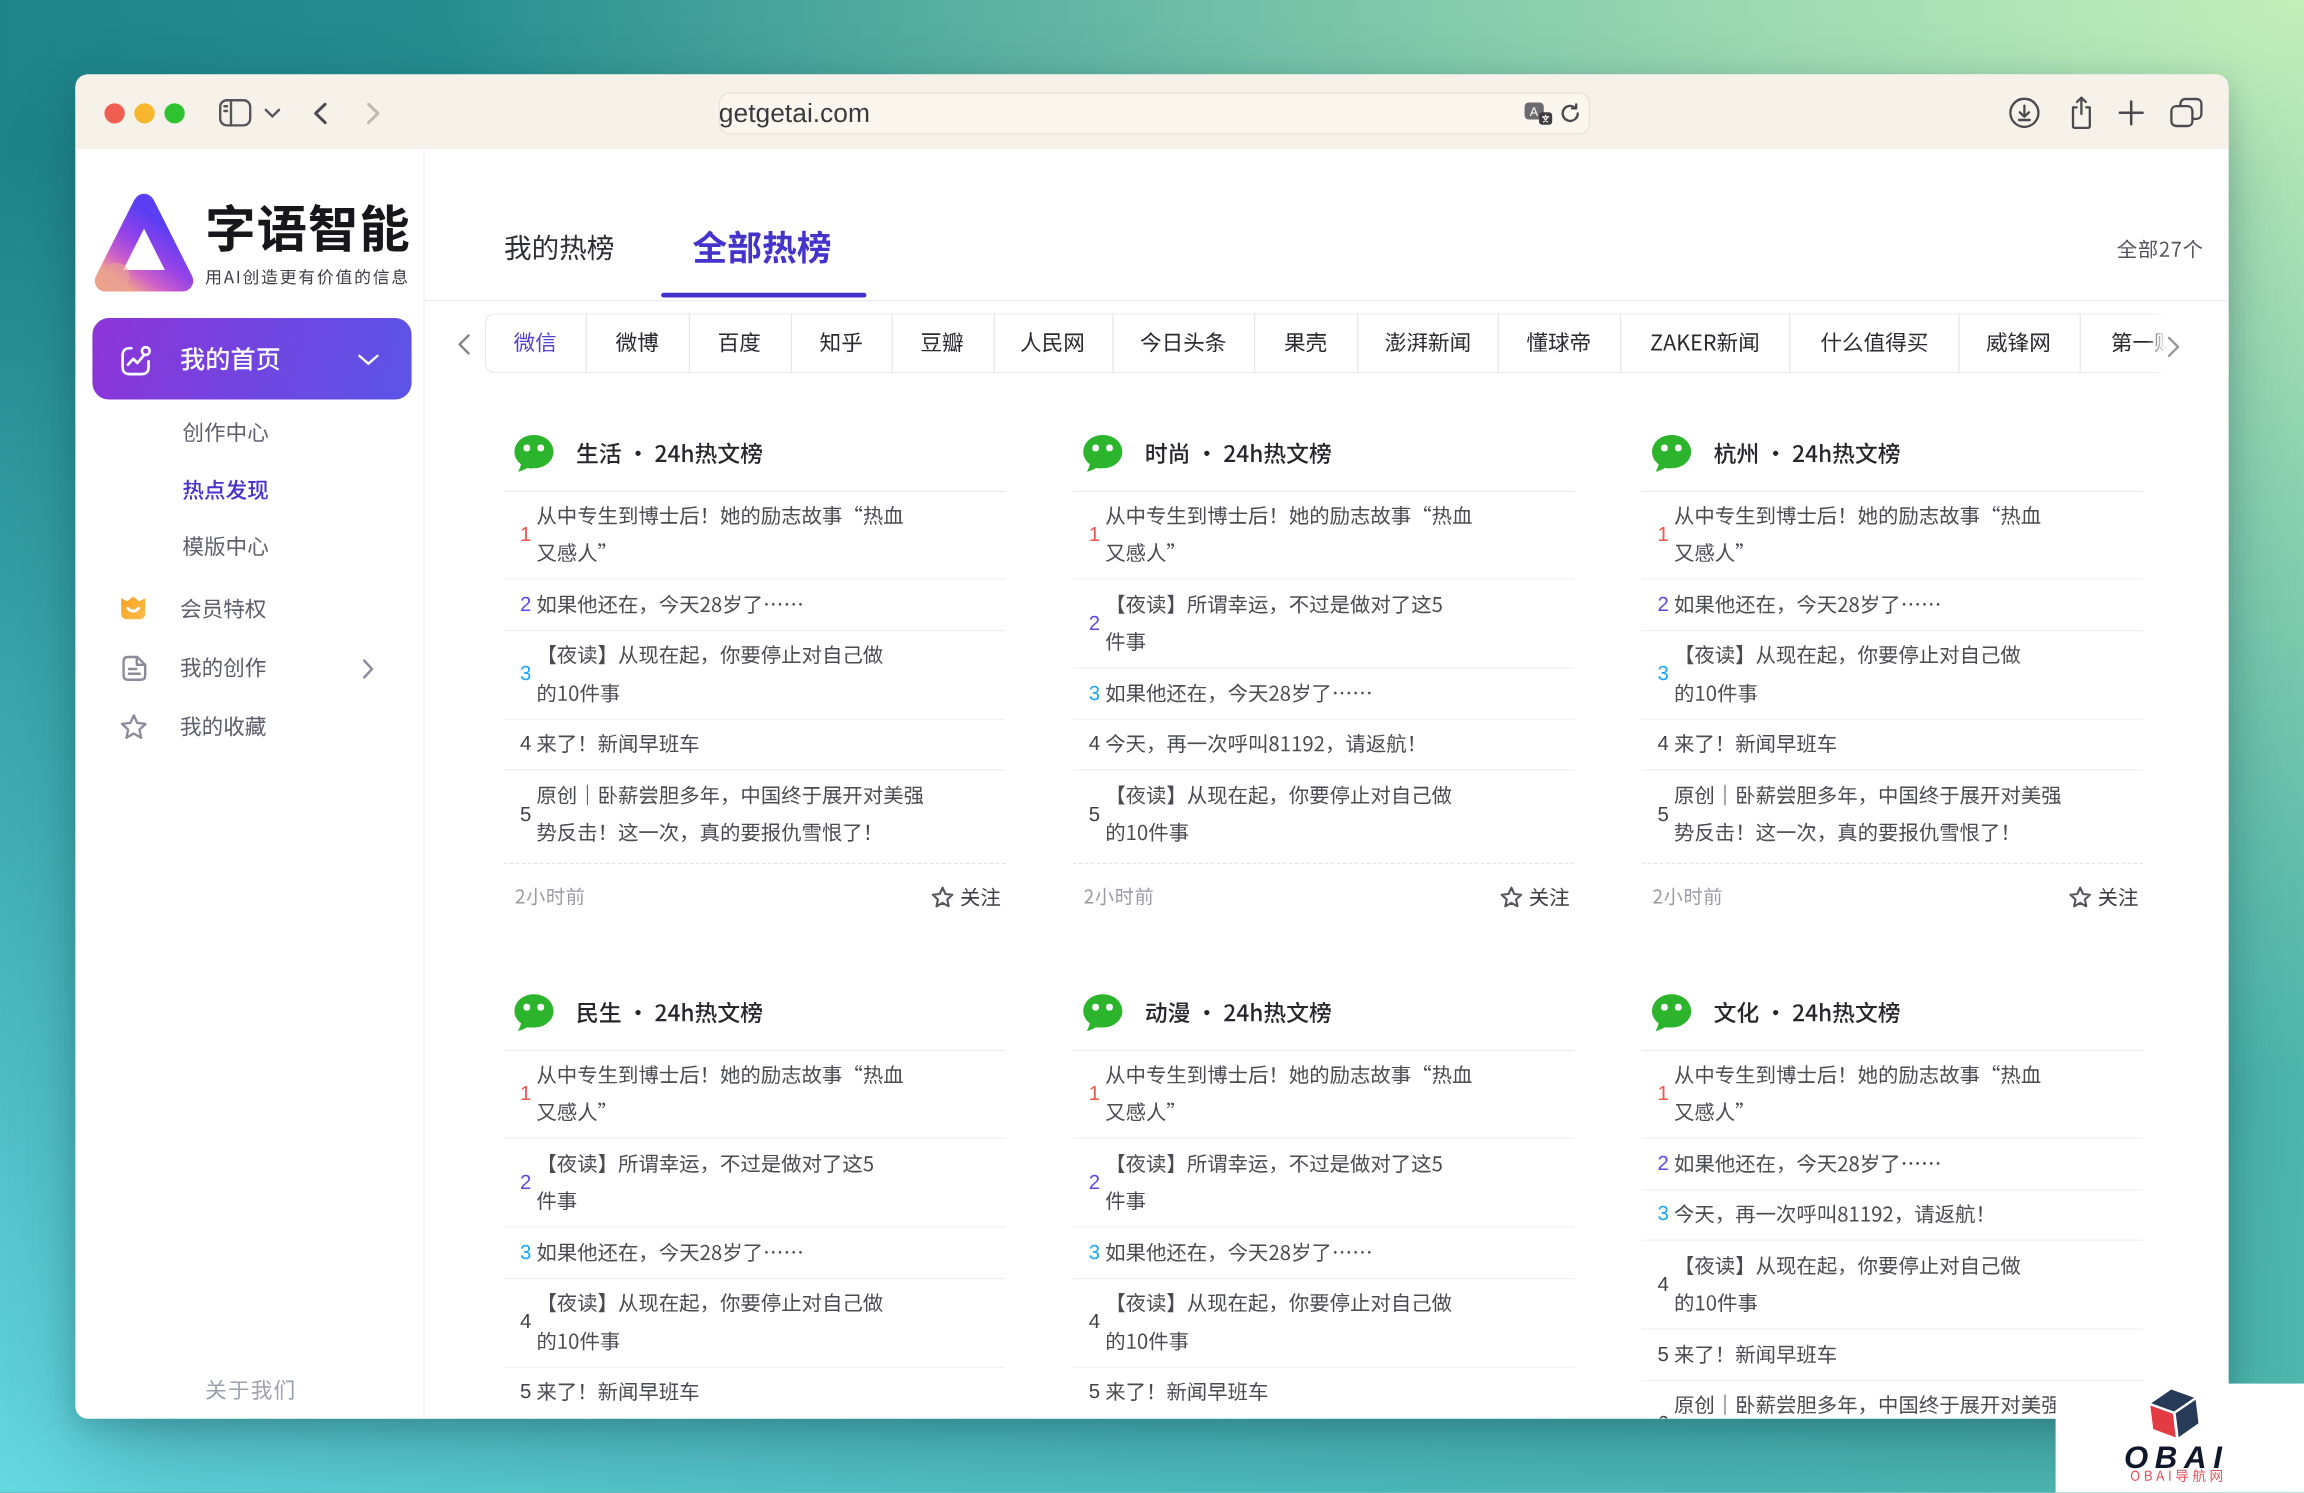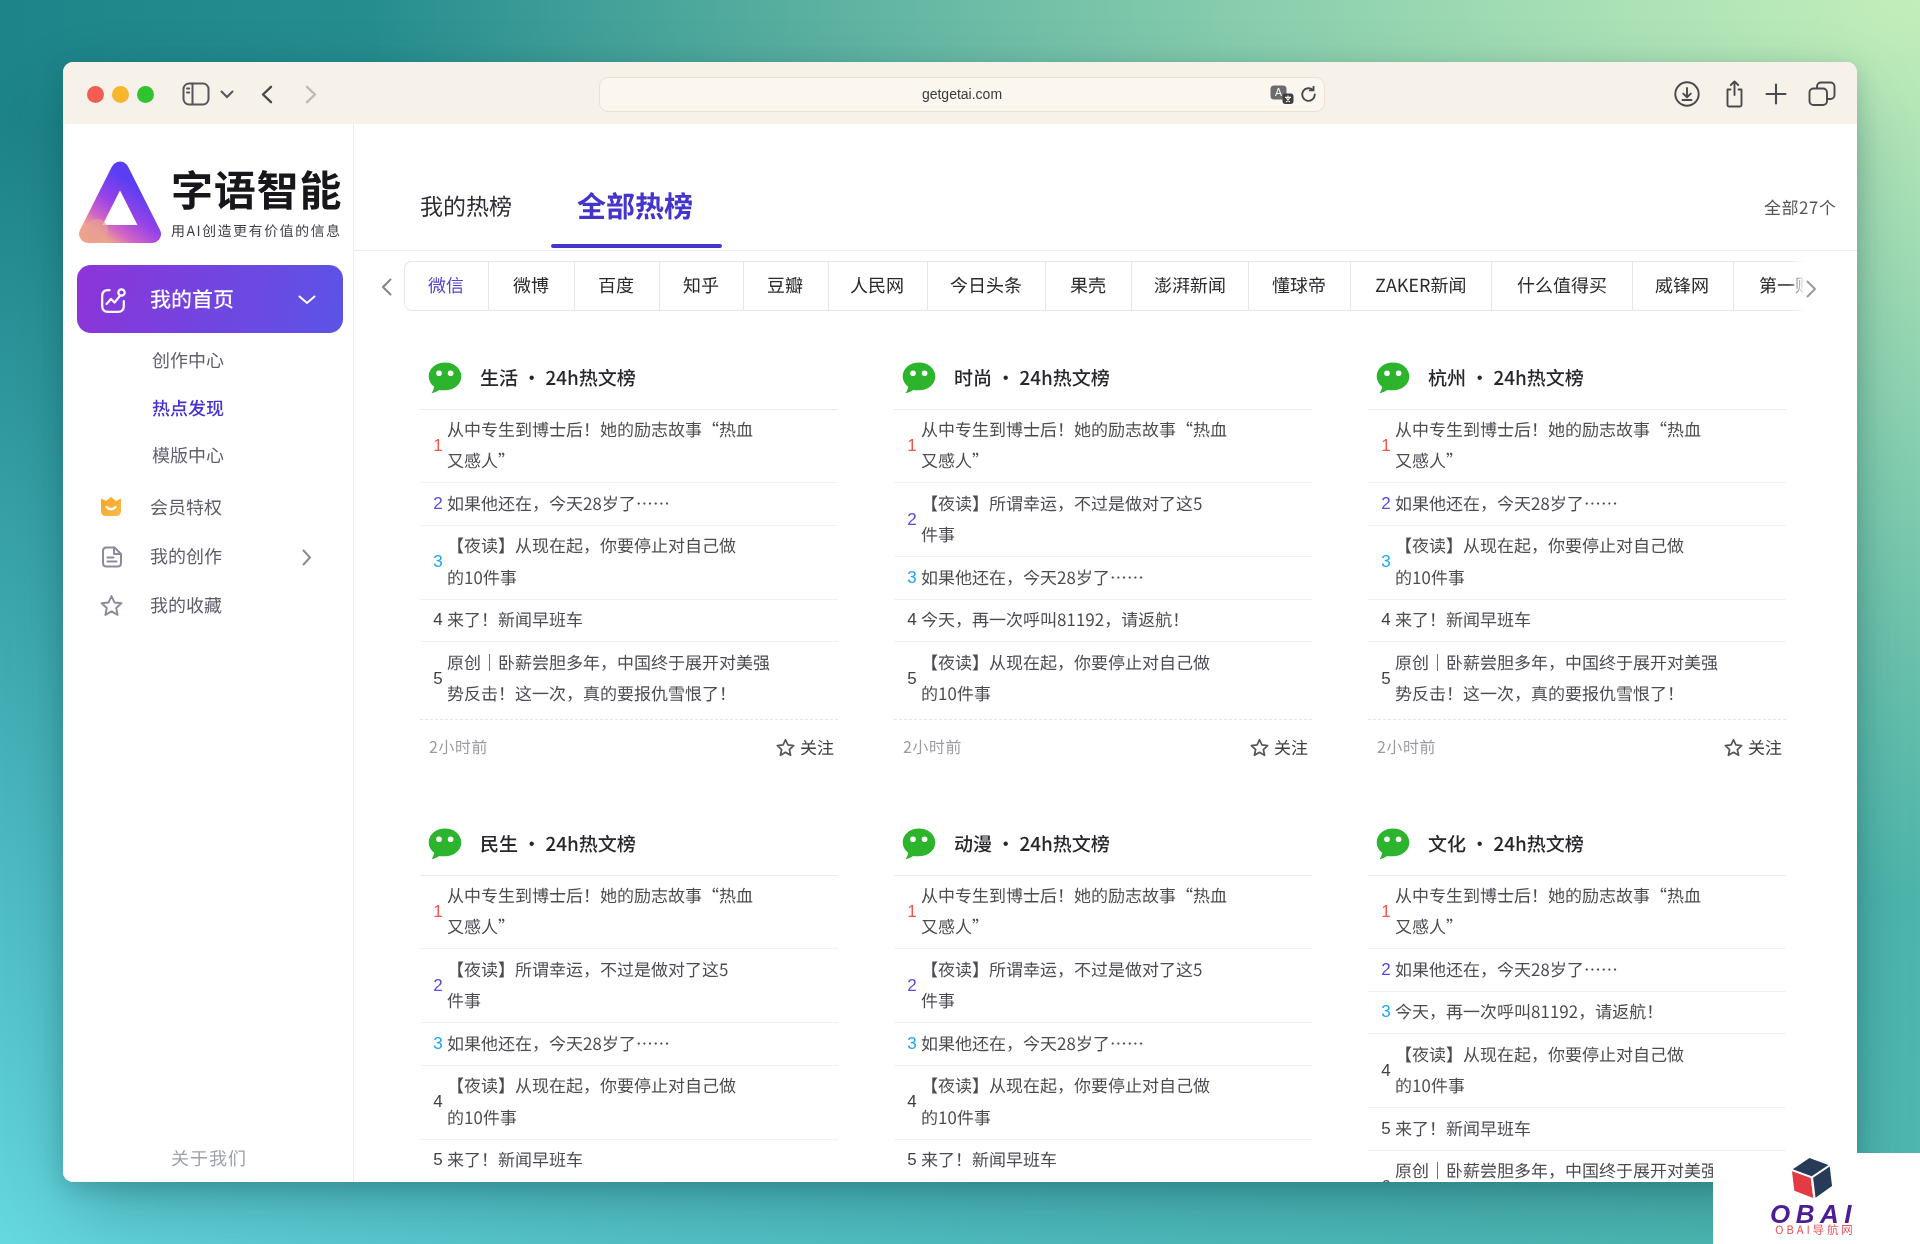--- a/index.html
+++ b/index.html
@@ -465,21 +465,21 @@
 <svg style="position:absolute;left:220px;top:90px" width="14" height="9" viewBox="0 0 14 9" fill="none" stroke="#55555a" stroke-width="2" stroke-linecap="round">
       <path d="M1.5 1.5 L7 7 L12.5 1.5"></path>
     </svg>
 <svg style="position:absolute;left:261px;top:85px" width="12" height="19" viewBox="0 0 12 19" fill="none" stroke="#4a4a4e" stroke-width="2.4" stroke-linecap="round" stroke-linejoin="round">
       <path d="M10 1.8 L2 9.5 L10 17.2"></path>
     </svg>
 <svg style="position:absolute;left:305px;top:85px" width="12" height="19" viewBox="0 0 12 19" fill="none" stroke="#c0baae" stroke-width="2.4" stroke-linecap="round" stroke-linejoin="round">
       <path d="M2 1.8 L10 9.5 L2 17.2"></path>
     </svg>
 <div style="position:absolute;left:599px;top:77px;width:726px;height:35px;border-radius:9px;background:#fbf6ee;border:1px solid #e9e1d2;box-sizing:border-box"></div>
-<div style="position:absolute;left:599px;top:77px;width:726px;height:35px;line-height:35px;text-align:center;font-size:14px;color:#3a3a3e;font-family:'Liberation Sans',sans-serif">getgetai.com</div>
+<div style="position:absolute;left:599px;top:77px;width:726px;height:35px;line-height:35px;text-align:left;font-size:22px;color:#3a3a3e;font-family:'Liberation Sans',sans-serif">getgetai.com</div>
 <svg style="position:absolute;left:1270px;top:85px" width="24" height="20" viewBox="0 0 24 20">
 <rect x="0.5" y="0.5" width="16" height="14" rx="3.5" fill="#6c6c70"></rect>
 <text x="8.4" y="11.3" font-family="Liberation Sans" font-size="10.5" fill="#fbf6ee" text-anchor="middle">A</text>
 <rect x="12.5" y="8.5" width="11" height="10.5" rx="3" fill="#3e3e42"></rect>
 <path d="M15 12.4 h6 M18 10.6 v1.2 M16.2 12.5 q1.8 3.4 3.8 4.4 M19.8 12.5 q-1.8 3.4-3.8 4.4" stroke="#fbf6ee" stroke-width="1.1" fill="none"></path>
 </svg>
 <svg style="position:absolute;left:1300px;top:86px" width="17" height="17" viewBox="0 0 17 17" fill="none" stroke="#4a4a4e" stroke-width="1.9" stroke-linecap="round">
 <path d="M14.8 8.5 a6.3 6.3 0 1 1 -1.8-4.4"></path>
       <path d="M13.5 0.8 v3.6 h-3.6" stroke-linejoin="round"></path>
 </svg>
@@ -497,21 +497,21 @@
 <svg style="position:absolute;left:1808px;top:81px" width="28" height="26" viewBox="0 0 28 26" fill="none" stroke="#4a4a4e" stroke-width="1.9" stroke-linejoin="round">
 <rect x="9" y="1.5" width="17.5" height="16.5" rx="4"></rect>
 <rect x="1.5" y="7.5" width="17.5" height="16.5" rx="4" fill="#f7f2e9"></rect>
 </svg>
 <div style="position:absolute;left:1713px;top:1153px;width:207px;height:91px;background:#fff"></div>
 <svg style="position:absolute;left:1790px;top:1157px;transform:rotate(-7deg)" width="44" height="43" viewBox="0 0 44 43">
       <polygon points="22,0.8 40,10 22,19.2 4,10" fill="#273a57"></polygon>
       <polygon points="3,11.8 20.8,20.9 20.8,41 3,31.5" fill="#e23b43"></polygon>
       <polygon points="41,11.8 23.2,20.9 23.2,41 41,31.5" fill="#273a57"></polygon>
     </svg>
-<div style="position:absolute;left:1770px;top:1199px;width:120px;height:26px;font-family:'Liberation Sans',sans-serif;font-style:italic;font-weight:bold;font-size:26px;letter-spacing:5.5px;color:#4c1d95">OBAI</div>
+<div style="position:absolute;left:1770px;top:1199px;width:120px;height:26px;font-family:'Liberation Sans',sans-serif;font-style:italic;font-weight:bold;font-size:26px;letter-spacing:5.5px;color:#0f172a">OBAI</div>
 <svg class="t" style="left:1775.1px;top:1234px">
       <use href="#s46" fill="#e85056"></use>
     </svg>
 <svg width="0" height="0" style="position:absolute">
       <defs>
 <path id="g0" d="M18.3 -15.4V-13.1H2.6V-8.4H18.3V-2.1C18.3 -1.5 18 -1.3 17.2 -1.3C16.3 -1.3 13.1 -1.3 10.6 -1.4C11.4 -0.1 12.4 2.2 12.8 3.7C16.3 3.7 18.9 3.6 20.9 2.9C23 2.1 23.6 0.7 23.6 -2V-8.4H39.4V-13.1H23.6V-13.8C27.2 -15.9 30.5 -18.6 33 -21.2L29.7 -23.8L28.5 -23.5H9.8V-18.9H23.4C21.8 -17.6 20 -16.3 18.3 -15.4ZM17 -34.5C17.6 -33.7 18.1 -32.7 18.6 -31.7H2.8V-22.1H7.8V-27H33.9V-22.1H39.1V-31.7H24.6C24 -33.1 23 -34.7 22 -36Z"></path>
 <path id="g1" d="M3.2 -32C5.5 -30 8.5 -27 9.8 -25.2L13.3 -28.6C11.8 -30.5 8.7 -33.2 6.5 -35.1ZM16.2 -26.8V-22.5H21L20 -18.6H13.3V-14.2H40.7V-18.6H36.2C36.4 -21.2 36.7 -24 36.8 -26.7L33.2 -27L32.5 -26.8H26.9L27.6 -29.9H39.3V-34.3H14.7V-29.9H22.5L21.8 -26.8ZM25.2 -18.6 26 -22.5H31.8L31.4 -18.6ZM7.1 3.2C7.8 2.3 9.1 1.3 16.3 -3.7V3.7H21.1V2.4H33V3.6H38V-11.7H16.3V-4.5C15.9 -5.5 15.5 -7.1 15.3 -8.2L11.2 -5.5V-22.8H1.5V-18H6.5V-5C6.5 -3.2 5.4 -1.8 4.5 -1.1C5.4 -0.2 6.6 2 7.1 3.2ZM21.1 -2V-7.4H33V-2Z"></path>
 <path id="g2" d="M27.2 -28.2H33.6V-21H27.2ZM22.5 -32.6V-16.6H38.6V-32.6ZM12.3 -4.1H29.8V-1.7H12.3ZM12.3 -7.8V-10.1H29.8V-7.8ZM7.4 -14.1V3.7H12.3V2.4H29.8V3.7H34.9V-14.1ZM9.8 -28.6V-26.8L9.8 -25.9H5.8C6.5 -26.7 7.1 -27.6 7.7 -28.6ZM6 -36C5.2 -32.8 3.6 -29.7 1.4 -27.7C2.2 -27.3 3.6 -26.5 4.6 -25.9H1.8V-21.9H8.8C7.7 -19.9 5.5 -17.8 1.3 -16.1C2.4 -15.3 3.8 -13.8 4.5 -12.8C8.3 -14.5 10.7 -16.6 12.2 -18.8C14.1 -17.5 16.4 -15.8 17.6 -14.7L21.2 -17.9C20.1 -18.6 15.9 -21 14.1 -21.9H21.1V-25.9H14.6L14.6 -26.7V-28.6H20.1V-32.5H9.6C10 -33.3 10.2 -34.2 10.5 -35Z"></path>
 <path id="g3" d="M14.7 -16.4V-14.2H8.4V-16.4ZM3.8 -20.5V3.7H8.4V-4.2H14.7V-1.4C14.7 -0.9 14.6 -0.8 14 -0.8C13.5 -0.8 11.8 -0.7 10.3 -0.8C11 0.4 11.7 2.4 12 3.7C14.5 3.7 16.4 3.6 17.9 2.8C19.3 2.1 19.7 0.8 19.7 -1.3V-20.5ZM8.4 -10.4H14.7V-8H8.4ZM35.6 -33.1C33.6 -31.9 30.8 -30.6 27.9 -29.5V-35.5H23V-22.8C23 -18.2 24.2 -16.8 29.1 -16.8C30.1 -16.8 33.8 -16.8 34.9 -16.8C38.7 -16.8 40.1 -18.3 40.6 -23.7C39.2 -24 37.2 -24.8 36.2 -25.6C36 -21.8 35.7 -21.2 34.4 -21.2C33.5 -21.2 30.5 -21.2 29.8 -21.2C28.2 -21.2 27.9 -21.4 27.9 -22.9V-25.4C31.6 -26.5 35.6 -27.8 38.8 -29.4ZM35.9 -14.2C33.9 -12.8 31 -11.4 28 -10.2V-15.9H23V-2.6C23 2 24.3 3.5 29.2 3.5C30.2 3.5 34.1 3.5 35.1 3.5C39.1 3.5 40.5 1.8 41 -4.1C39.6 -4.5 37.6 -5.2 36.6 -6C36.4 -1.7 36.1 -0.9 34.7 -0.9C33.8 -0.9 30.6 -0.9 29.9 -0.9C28.3 -0.9 28 -1.1 28 -2.6V-6C31.8 -7.2 36 -8.7 39.2 -10.5ZM3.7 -22.5C4.7 -22.9 6.4 -23.2 16.5 -24.1C16.8 -23.4 17.1 -22.6 17.3 -22L21.8 -23.8C21.1 -26.5 19 -30.2 17.1 -33.1L12.8 -31.5C13.5 -30.4 14.2 -29.1 14.8 -27.9L8.7 -27.5C10.3 -29.5 12 -32 13.2 -34.4L7.8 -35.8C6.6 -32.7 4.7 -29.7 4 -28.9C3.3 -28 2.6 -27.4 2 -27.2C2.6 -25.9 3.4 -23.6 3.7 -22.5Z"></path>
 <path id="g4" d="M2.1 -10.8V-5.7C2.1 -3.7 2 -1.2 0.4 0.5C0.7 0.6 1.1 1 1.3 1.2C2.3 0 2.8 -1.6 3 -3.2H6.5V1H7.6V-3.2H11.4V-0.3C11.4 -0.1 11.3 0 11 0C10.7 0.1 9.8 0.1 8.8 0C8.9 0.3 9.1 0.8 9.2 1C10.5 1.1 11.3 1 11.8 0.9C12.2 0.7 12.4 0.4 12.4 -0.3V-10.8ZM3.2 -9.8H6.5V-7.5H3.2ZM11.4 -9.8V-7.5H7.6V-9.8ZM3.2 -6.5H6.5V-4.2H3.1C3.2 -4.7 3.2 -5.2 3.2 -5.7ZM11.4 -6.5V-4.2H7.6V-6.5Z"></path>

